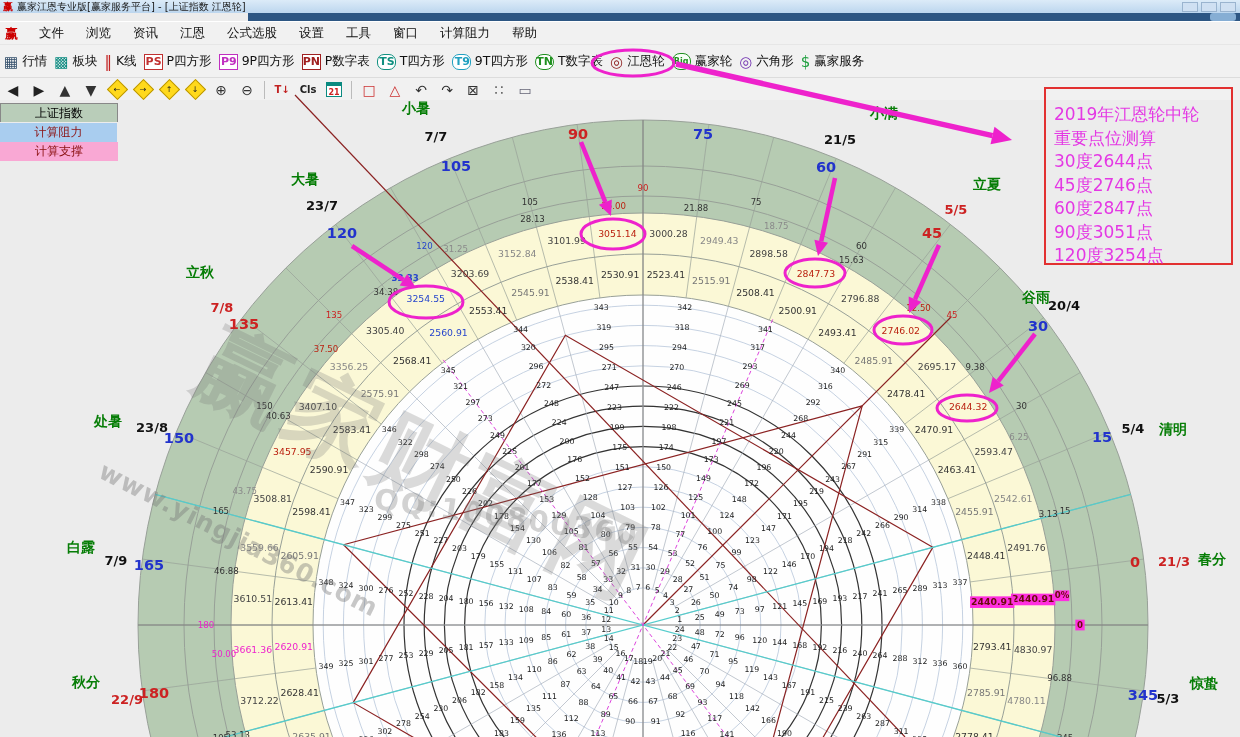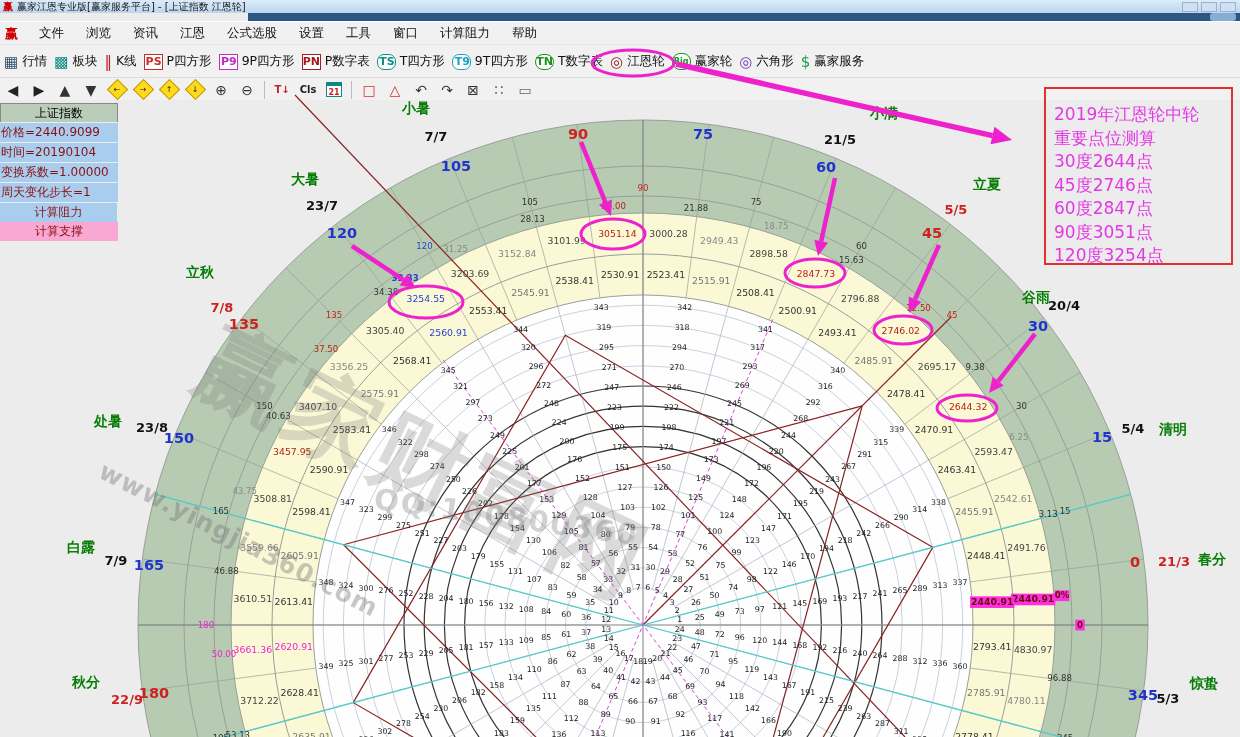--- a/index.html
+++ b/index.html
@@ -174,26 +174,20 @@
     <div class="t2btn" style="color: rgb(204, 51, 51);">△</div>
     <div class="t2btn" style="color: rgb(51, 51, 51);">↶</div>
     <div class="t2btn" style="color: rgb(51, 51, 51);">↷</div>
     <div class="t2btn" style="color: rgb(51, 51, 51);">⊠</div>
     <div class="t2btn" style="color: rgb(85, 85, 85);">∷</div>
     <div class="t2btn" style="color: rgb(102, 102, 119);">▭</div>
   </div>
 
 <div id="info-panel">
   <div class="ip-title">上证指数</div>
-  <div id="ip-rows">
-      <div class="ip-row">价格=2440.9099</div>
-      <div class="ip-row">时间=20190104</div>
-      <div class="ip-row">变换系数=1.00000</div>
-      <div class="ip-row">周天变化步长=1</div>
-    </div>
   <div class="ip-btns" id="ip-btns">
       <div class="ip-btn b0">计算阻力</div>
       <div class="ip-btn b1">计算支撑</div>
     </div>
 </div>
 
 <div id="anno-box">
   <div>2019年江恩轮中轮</div>
   <div>重要点位测算</div>
   <div>30度2644点</div>

